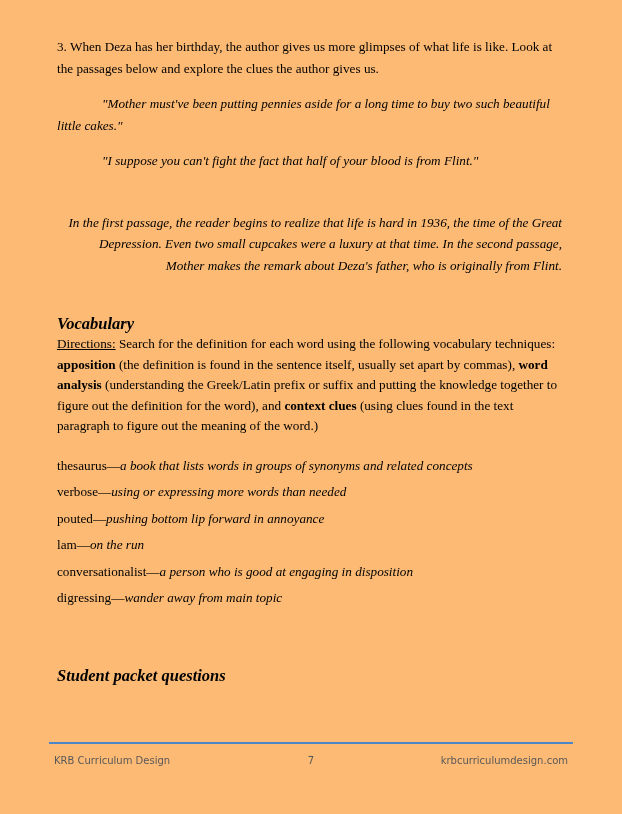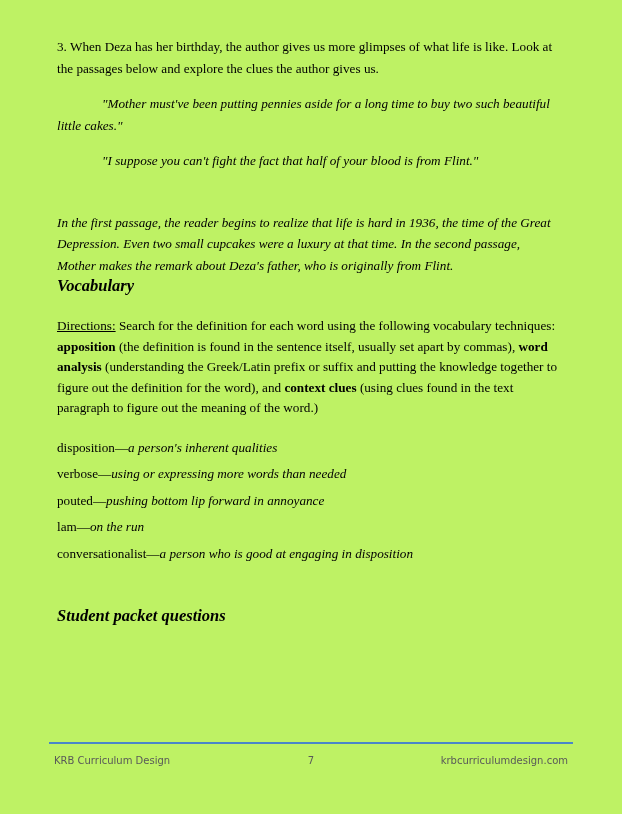--- a/index.html
+++ b/index.html
@@ -4,21 +4,21 @@
 <style>
   html, body {
     margin: 0;
     padding: 0;
     background: #ffffff;
   }
   .page {
     position: relative;
     width: 622px;
     height: 814px;
-    background: #bef264;
+    background: #fdba74;
     overflow: hidden;
     font-family: "Liberation Serif", "DejaVu Serif", serif;
     color: #000000;
   }
   .content {
     position: absolute;
     left: 57px;
     top: 36px;
     width: 512px;
   }
@@ -44,43 +44,44 @@
   }
   .quote-gap-a { margin-top: 14px; }
   .quote-gap-b { margin-top: 14px; }
 
   .analysis {
     font-style: italic;
     font-size: 13.2px;
     line-height: 21.5px;
     margin: 0;
     width: 505px;
+    text-align: right;
   }
   .analysis-wrap { margin-top: 40px; }
 
   
   .section-heading {
     font-weight: bold;
     font-style: italic;
     font-size: 16.5px;
     line-height: 20px;
     margin: 0;
   }
-  .vocab-heading-wrap { }
-  .packet-heading-wrap { margin-top: 44px; }
+  .vocab-heading-wrap { margin-top: 38px; }
+  .packet-heading-wrap { margin-top: 60px; }
 
   
   .directions {
     font-size: 13.2px;
     line-height: 20.5px;
     margin: 0;
     width: 512px;
     text-align: left;
   }
-  .directions-wrap { margin-top: 20px; }
+  .directions-wrap { }
   .u { text-decoration: underline; }
   .b { font-weight: bold; }
 
   
   .vocab-list {
     margin: 0;
     padding: 0;
     list-style: none;
     margin-top: 21px;
   }
@@ -160,25 +161,26 @@
 
     <div class="vocab-heading-wrap">
       <h2 class="section-heading">Vocabulary</h2>
     </div>
 
     <div class="directions-wrap">
       <p class="directions"><span class="u">Directions:</span><span> Search for the definition for each word using the following vocabulary techniques:</span> <span class="b">apposition</span><span> (the definition is found in the sentence itself, usually set apart by commas),</span> <span class="b">word analysis</span><span> (understanding the Greek/Latin prefix or suffix and putting the knowledge together to figure out the definition for the word), and</span> <span class="b">context clues</span><span> (using clues found in the text paragraph to figure out the meaning of the word.)</span></p>
     </div>
 
     <ul class="vocab-list">
-      <li class="vocab-item"><span>disposition</span><span>—</span><span class="vocab-def">a person's inherent qualities</span></li>
+      <li class="vocab-item"><span>thesaurus</span><span>—</span><span class="vocab-def">a book that lists words in groups of synonyms and related concepts</span></li>
       <li class="vocab-item"><span>verbose</span><span>—</span><span class="vocab-def">using or expressing more words than needed</span></li>
       <li class="vocab-item"><span>pouted</span><span>—</span><span class="vocab-def">pushing bottom lip forward in annoyance</span></li>
       <li class="vocab-item"><span>lam</span><span>—</span><span class="vocab-def">on the run</span></li>
       <li class="vocab-item"><span>conversationalist</span><span>—</span><span class="vocab-def">a person who is good at engaging in disposition</span></li>
+      <li class="vocab-item"><span>digressing</span><span>—</span><span class="vocab-def">wander away from main topic</span></li>
     </ul>
 
     <div class="packet-heading-wrap">
       <h2 class="section-heading">Student packet questions</h2>
     </div>
 
     <p class="packet-q"> </p>
 
   </div>
 

